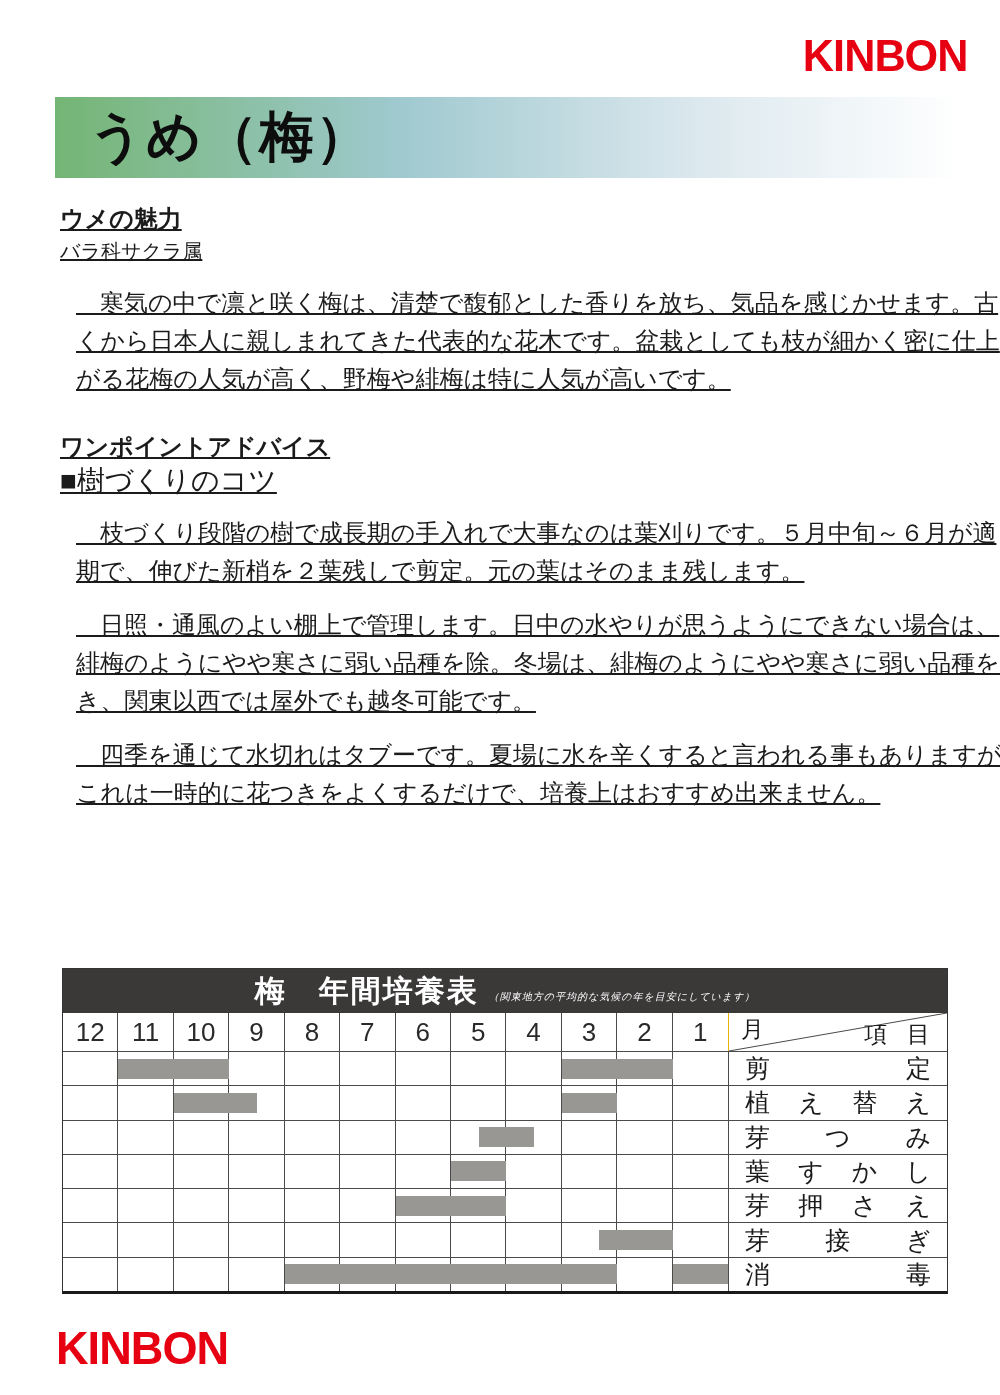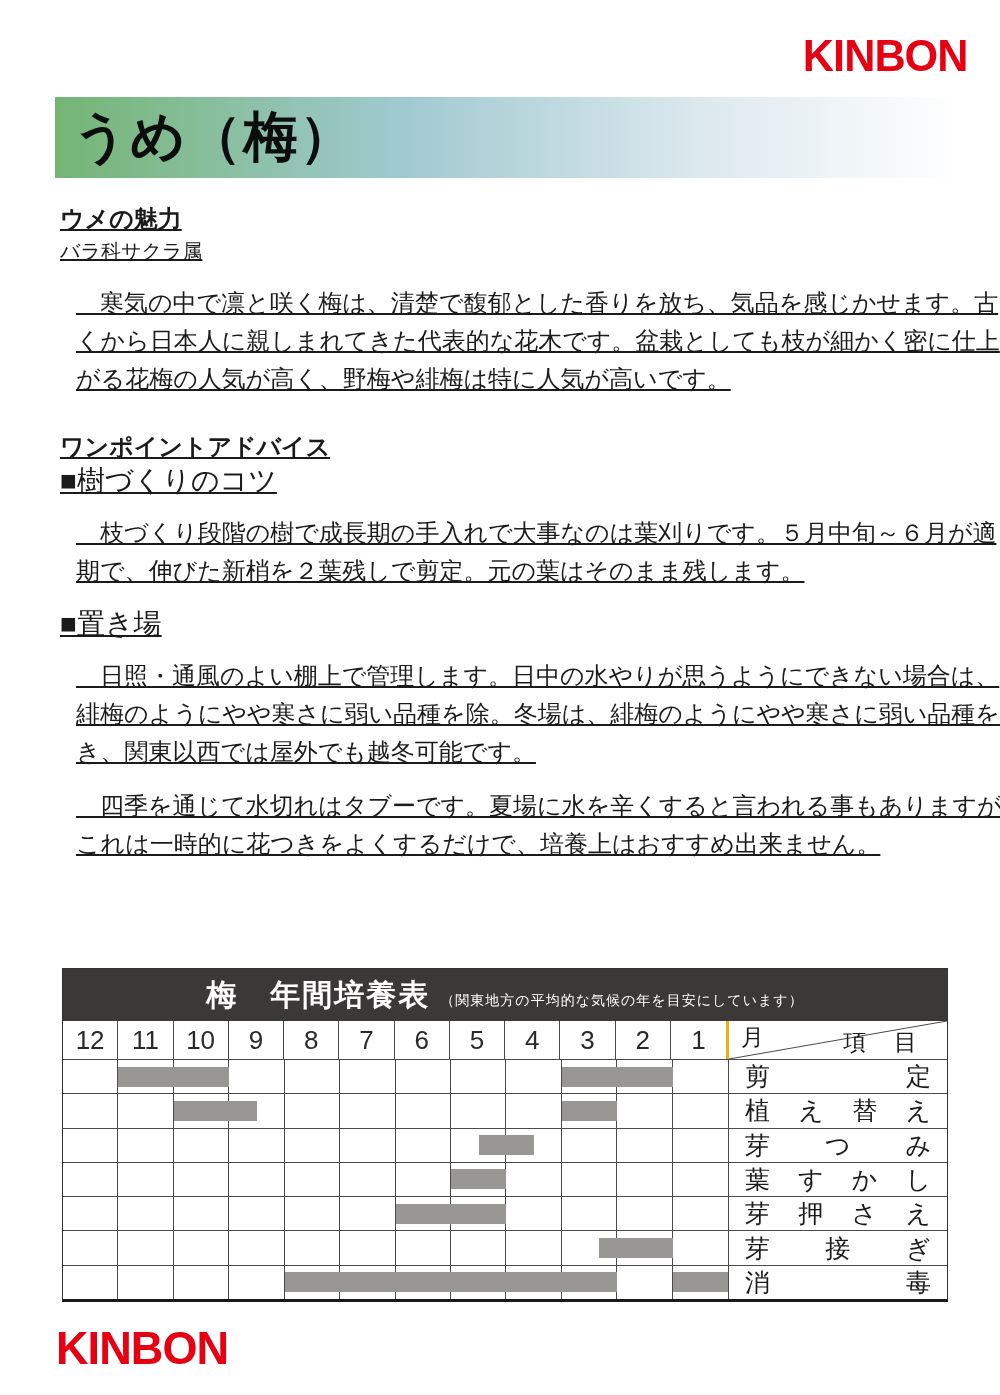--- a/index.html
+++ b/index.html
@@ -12,50 +12,50 @@
         transform:scaleX(.96);transform-origin:left top;white-space:pre;}
   .logo-top{top:30px;left:796px;font-size:45px;transform-origin:right top;}
   .logo-bottom{top:1320px;left:56px;font-size:47px;}
 
   
   .banner{position:absolute;top:97px;left:55px;width:905px;height:81px;
           background:linear-gradient(90deg,#74b574 0%,#9fc9cf 38%,#dde9ef 72%,#ffffff 100%);
           display:flex;align-items:center;}
   .banner-title{font-family:"Liberation Serif","DejaVu Serif",serif;
                 font-weight:700;font-size:54px;color:#0d0d0d;
-                padding-left:18px;letter-spacing:2px;white-space:pre;}
+                padding-left:34px;letter-spacing:2px;white-space:pre;}
 
   
   .content{position:absolute;top:202px;left:60px;width:920px;text-decoration:underline;}
   .h-bold{font-size:24px;font-weight:700;line-height:33px;white-space:pre;}
   .species{font-size:20px;line-height:33px;white-space:pre;}
   .subhead{font-size:28px;line-height:35px;white-space:pre;}
   .para{font-size:24px;line-height:38px;white-space:pre;margin:16px;}
   .gap{height:16px;}
 
   
   .cal{position:absolute;top:968px;left:62px;width:886px;
        border:1px solid #333;border-bottom:3px solid #1a1a1a;
        box-sizing:border-box;background:#fff;}
-  .cal-head{height:52px;background:#3b3838;color:#ffffff;display:flex;
+  .cal-head{height:44px;background:#3b3838;color:#ffffff;display:flex;
             align-items:center;justify-content:center;
             font-family:"Liberation Serif","DejaVu Serif",serif;}
   .cal-title{font-size:30px;font-weight:700;letter-spacing:2px;white-space:pre;}
-  .cal-subtitle{font-size:14px;margin-left:10px;margin-top:12px;letter-spacing:1px;white-space:pre;}
+  .cal-subtitle{font-size:10px;margin-left:10px;margin-top:12px;letter-spacing:1px;white-space:pre;font-style:italic;}
   .cal-months{height:38px;display:flex;}
   .months-cells{width:666px;display:grid;grid-template-columns:repeat(12,1fr);
-                border-right:3px solid #eab308;box-sizing:border-box;}
+                border-right:1px solid #eab308;box-sizing:border-box;}
   .m-cell{display:flex;align-items:center;justify-content:center;
           font-size:26px;color:#2a2a2a;border-right:1px solid #4a4a4a;box-sizing:border-box;}
   .m-cell:last-child{border-right:none;}
   .corner{flex:1;position:relative;font-family:"Liberation Serif","DejaVu Serif",serif;
           font-size:23px;color:#1a1a1a;}
   .corner svg{position:absolute;inset:0;width:100%;height:100%;}
   .corner .c-month{position:absolute;top:1px;left:12px;}
-  .corner .c-item{position:absolute;bottom:1px;right:23px;letter-spacing:7px;font-family:Liberation Mono, monospace;}
+  .corner .c-item{position:absolute;bottom:1px;right:10px;letter-spacing:7px;}
   .cal-rows{height:240px;display:flex;flex-direction:column;}
   .cal-row{flex:1;display:flex;border-top:1px solid #4a4a4a;position:relative;}
   .row-cells{width:666px;display:grid;grid-template-columns:repeat(12,1fr);
              border-right:1px solid #4a4a4a;box-sizing:border-box;position:relative;}
   .r-cell{border-right:1px solid #4a4a4a;box-sizing:border-box;}
   .r-cell:nth-child(12){border-right:none;}
   .bar{position:absolute;top:calc(50% - 10px);height:20px;background:#999794;z-index:2;}
   .row-label{flex:1;display:flex;align-items:center;justify-content:space-between;
              padding:0 16px;font-family:"Liberation Serif","DejaVu Serif",serif;
              font-size:25px;color:#1a1a1a;}
@@ -75,21 +75,20 @@
   <p class="para">　寒気の中で凛と咲く梅は、清楚で馥郁とした香りを放ち、気品を感じかせます。古
 くから日本人に親しまれてきた代表的な花木です。盆栽としても枝が細かく密に仕上
 がる花梅の人気が高く、野梅や緋梅は特に人気が高いです。</p>
   <div class="gap"></div>
   <div class="h-bold">ワンポイントアドバイス</div>
 
   <div class="subhead">■樹づくりのコツ</div>
   <p class="para">　枝づくり段階の樹で成長期の手入れで大事なのは葉刈りです。５月中旬～６月が適
 期で、伸びた新梢を２葉残しで剪定。元の葉はそのまま残します。</p>
 
-  <div class="subhead">■置き場</div>
   <p class="para">　日照・通風のよい棚上で管理します。日中の水やりが思うようにできない場合は、
 緋梅のようにやや寒さに弱い品種を除。冬場は、緋梅のようにやや寒さに弱い品種を除
 き、関東以西では屋外でも越冬可能です。</p>
 
   <p class="para">　四季を通じて水切れはタブーです。夏場に水を辛くすると言われる事もありますが、
 これは一時的に花つきをよくするだけで、培養上はおすすめ出来ません。</p>
 </div>
 
 <div class="cal">
   <div class="cal-head" style="background: rgb(59, 56, 56);">

